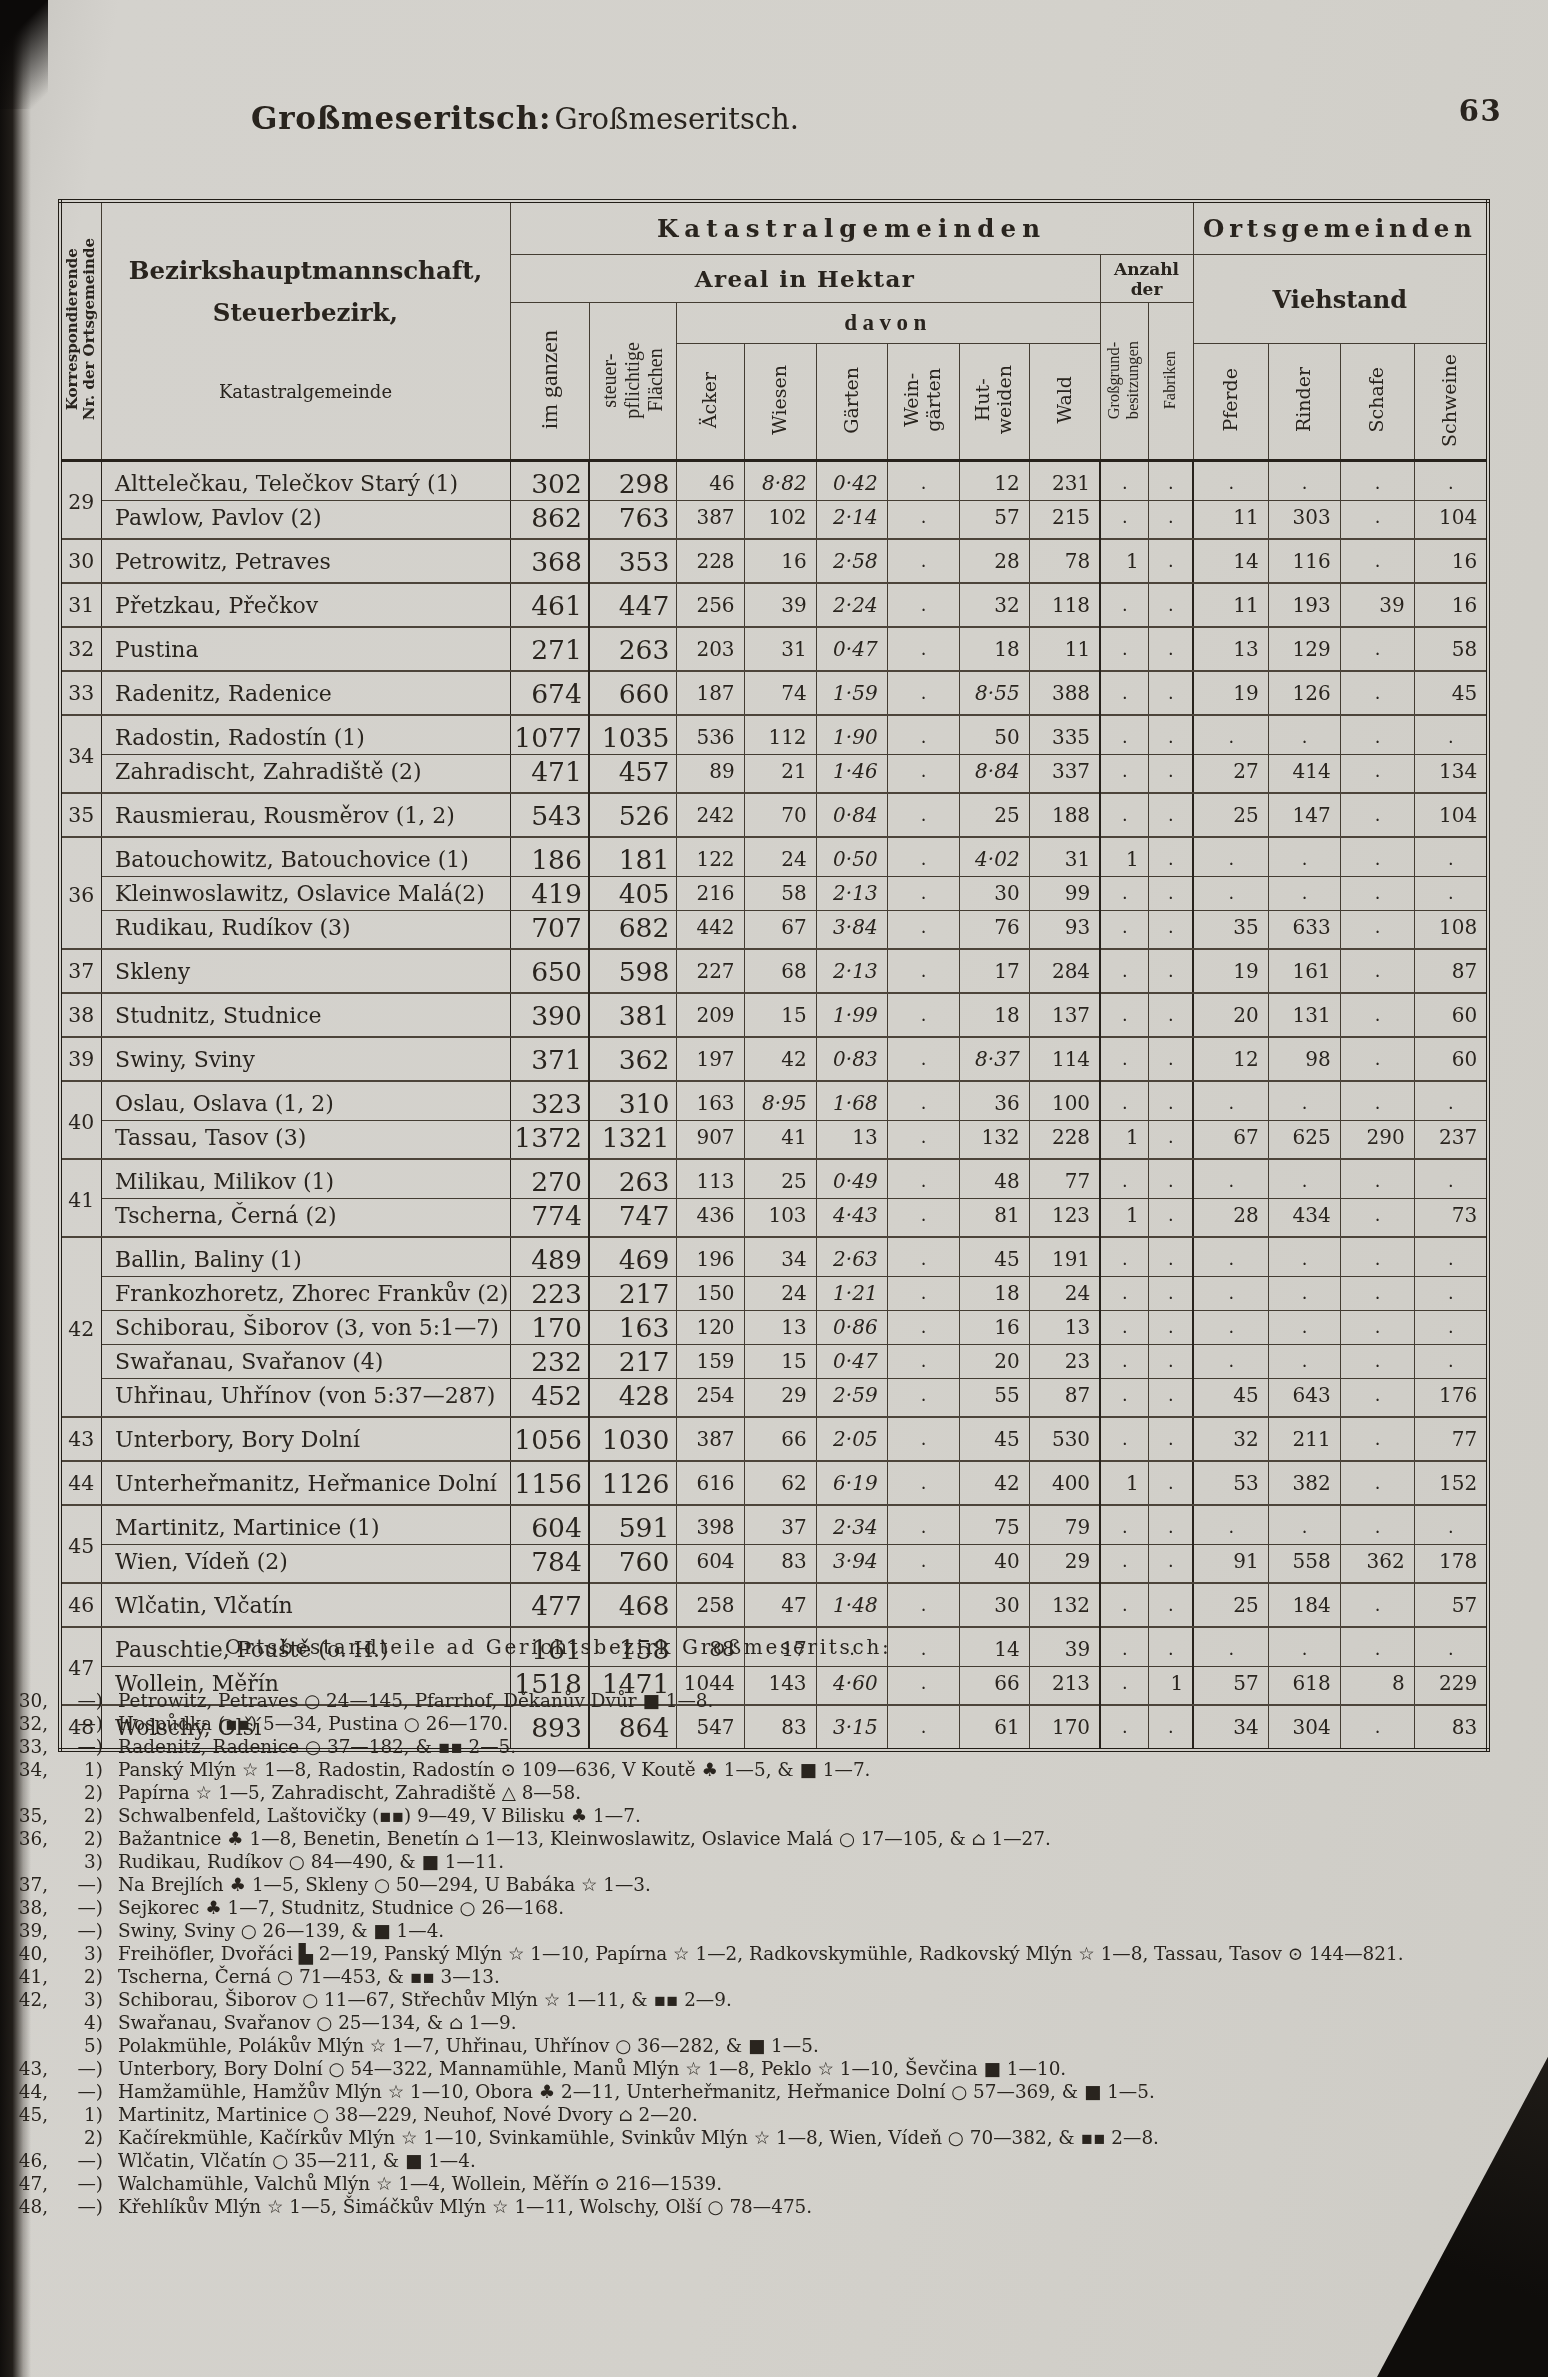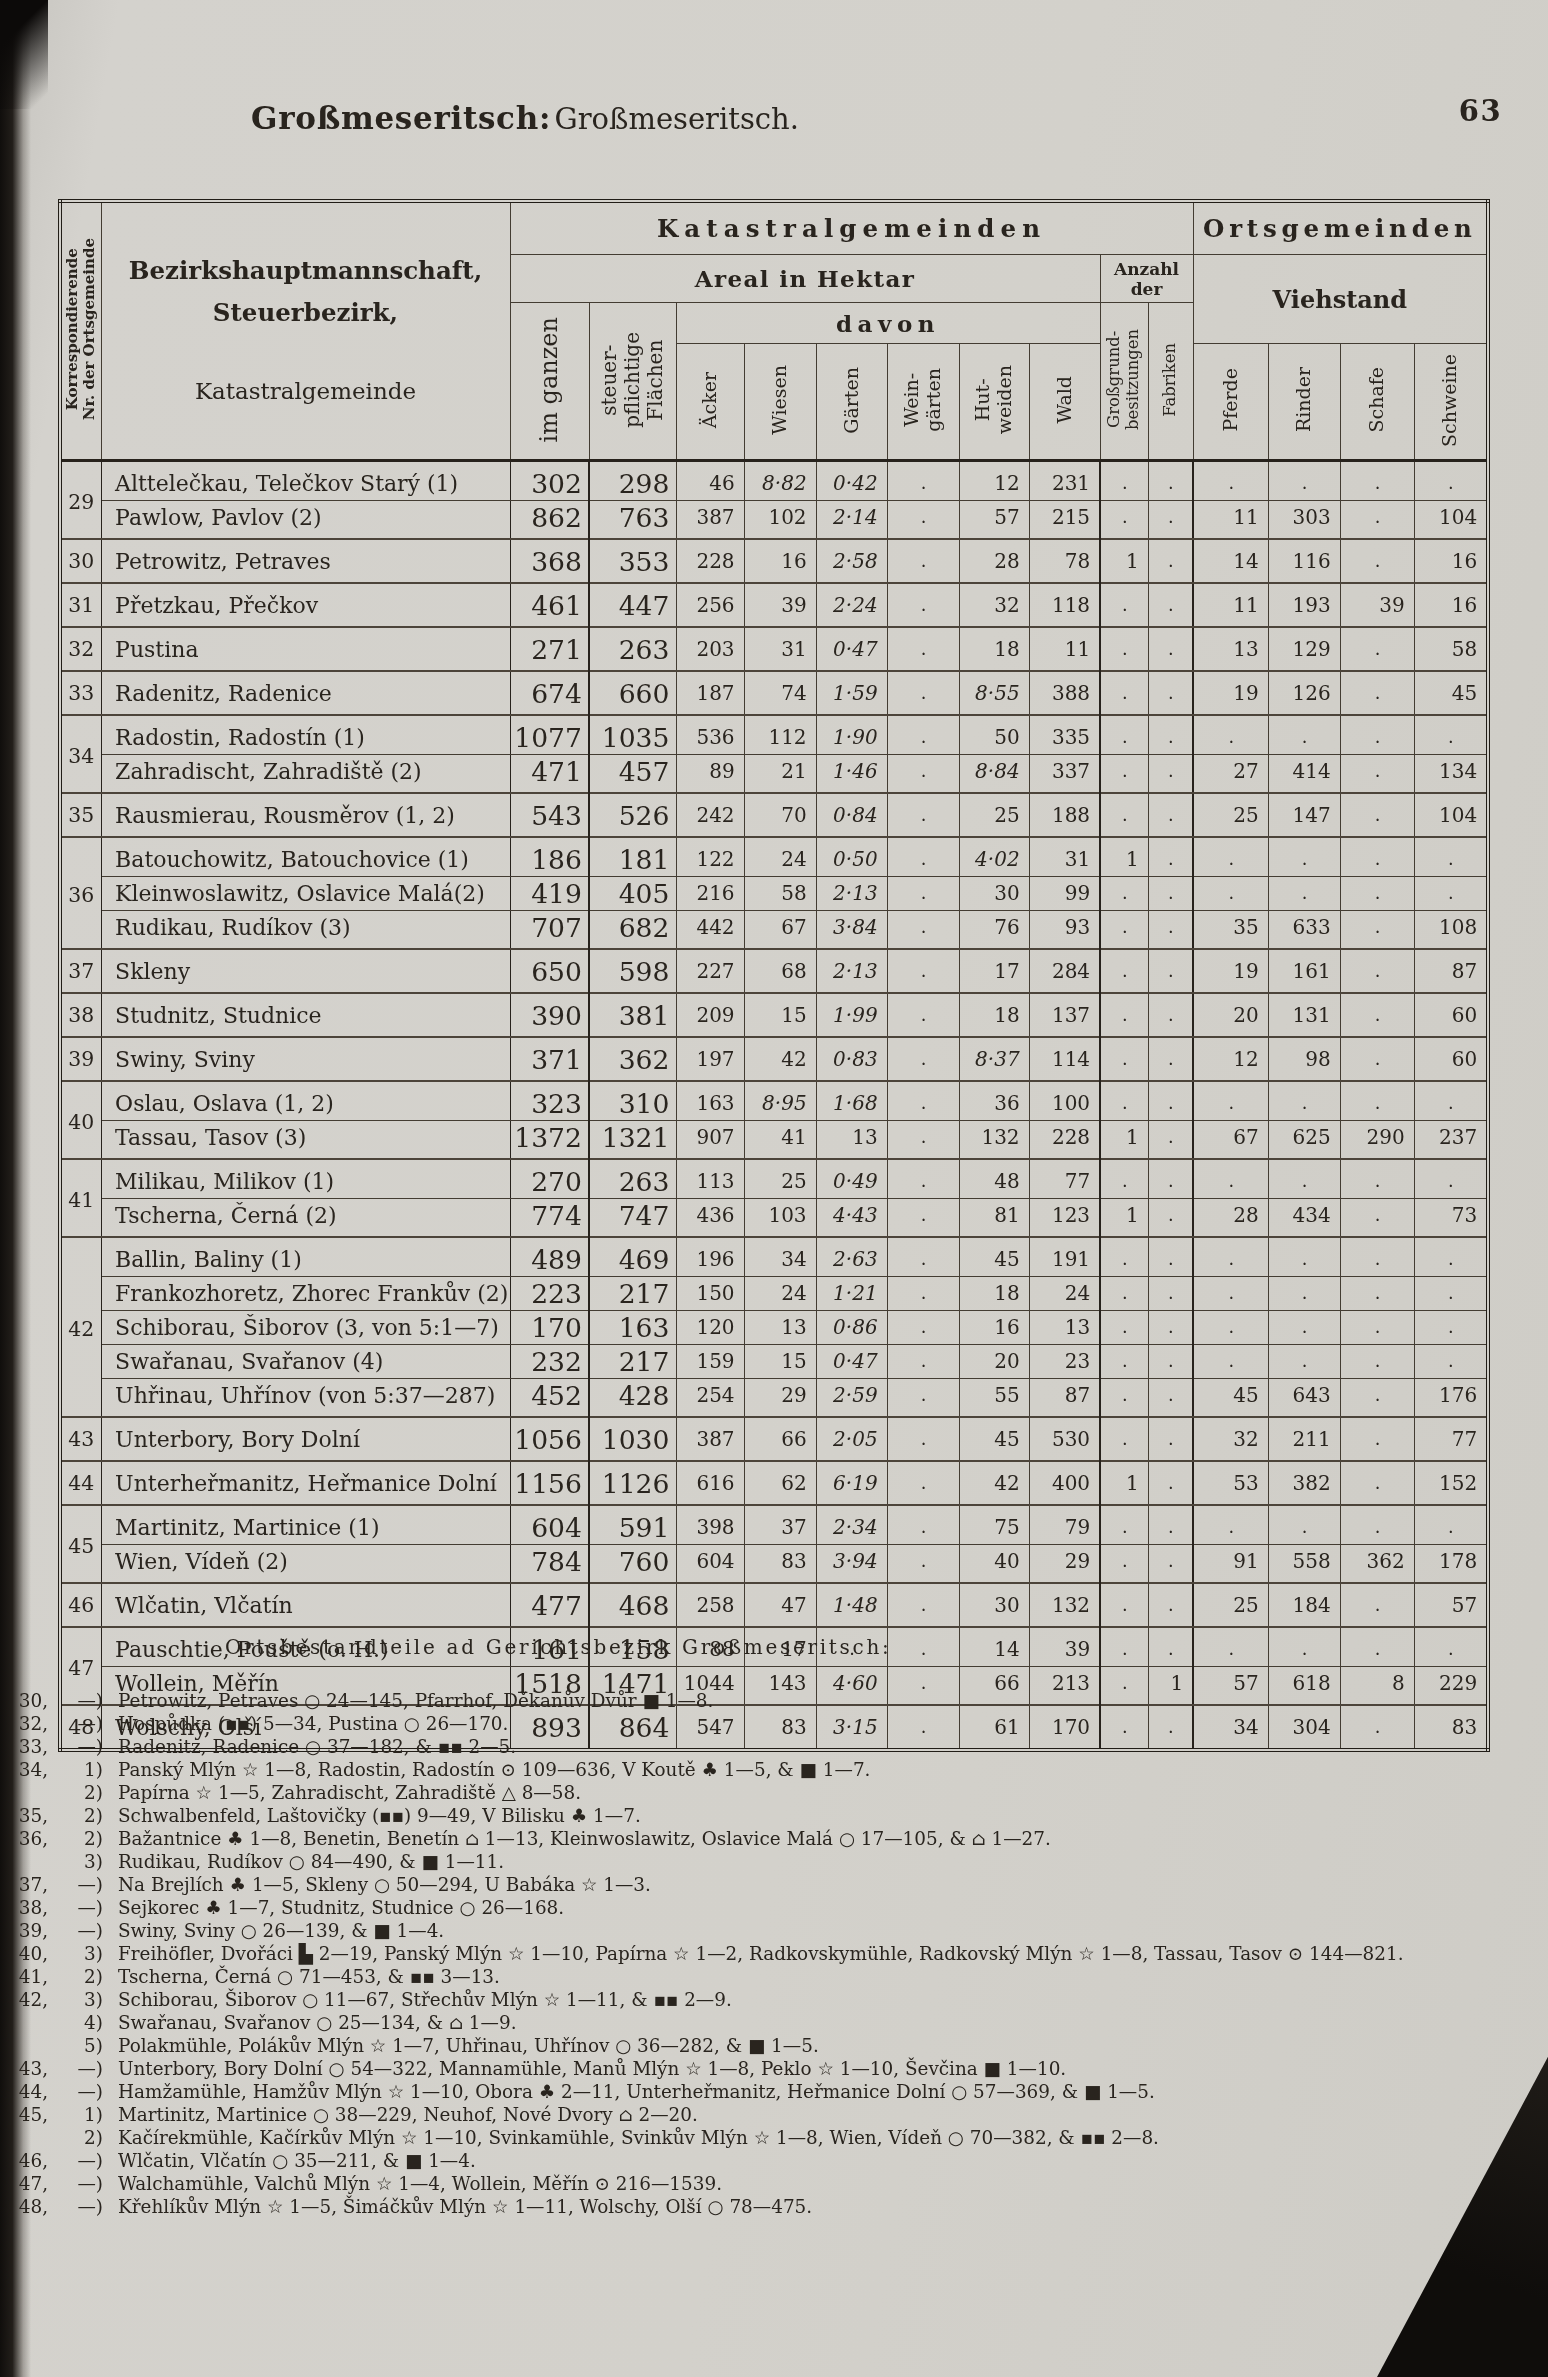--- a/index.html
+++ b/index.html
@@ -45,31 +45,31 @@
   table.sheet{
     position:absolute;left:58px;top:199px;
     width:1427px;table-layout:fixed;border-collapse:collapse;
     border:4.8px double #211d17;
   }
   .sheet th,.sheet td{border:1px solid #433c32;overflow:hidden;}
   .sheet thead th{font-weight:700;vertical-align:middle;text-align:center;background:transparent;}
   thead{border-bottom:3.4px solid #27221c;}
   .h-row1 th{height:49px;}
   .h-row2 th{height:45px;}
-  .h-row3 th{height:38px;}
+  .h-row3 th{height:38px;font-family:Liberation Serif, serif;}
   .h-row4 th{height:113px;}
   .th-kat{font-size:24.5px;letter-spacing:6.1px;}
   .th-orts{font-size:24.5px;letter-spacing:4.8px;border-left:2.7px solid #27221c;}
   .th-areal{font-size:23px;letter-spacing:1.4px;font-weight:400;}
   .th-anzahl{font-size:17px;font-weight:400;border-left:2.7px double #27221c;}
   .th-vieh{font-size:24px;font-weight:400;border-left:2.7px solid #27221c;}
   .th-davon{font-size:23px;font-weight:400;letter-spacing:5.5px;}
   .th-left-title{vertical-align:middle;text-align:center;}
   .th-left-title .l1,.th-left-title .l2{font-size:24.5px;font-weight:700;line-height:42px;}
-  .th-left-title .l3{font-size:23px;font-weight:400;line-height:41px;margin-top:37px;}
+  .th-left-title .l3{font-size:18px;font-weight:400;line-height:41px;margin-top:37px;}
   .vtext{
     writing-mode:vertical-rl;transform:rotate(180deg);
     white-space:pre-line;display:inline-block;
     line-height:1.15;
   }
   .th-corr{font-size:15px;font-weight:400;}
   .th-imganzen .vtext{font-size:24px;font-weight:400;}
   .th-steuer .vtext{font-size:20px;font-weight:400;}
   .th-sub .vtext{font-size:19px;font-weight:400;}
   .th-gross .vtext,.th-fabrik .vtext{font-size:16.4px;font-weight:400;}

